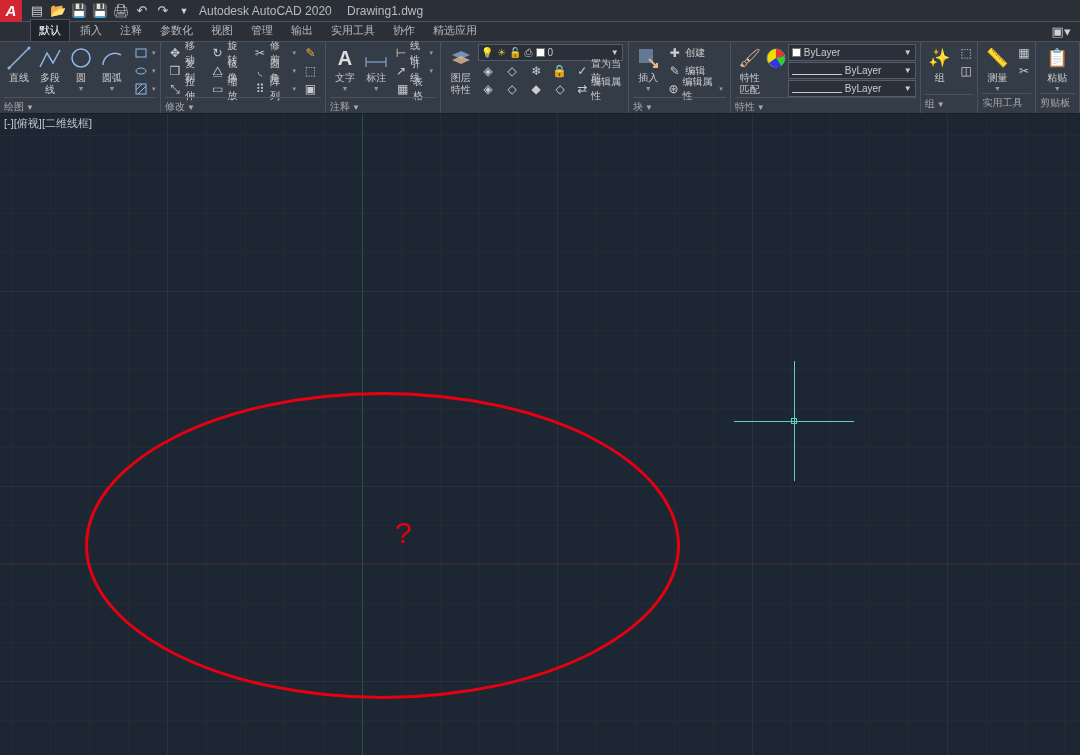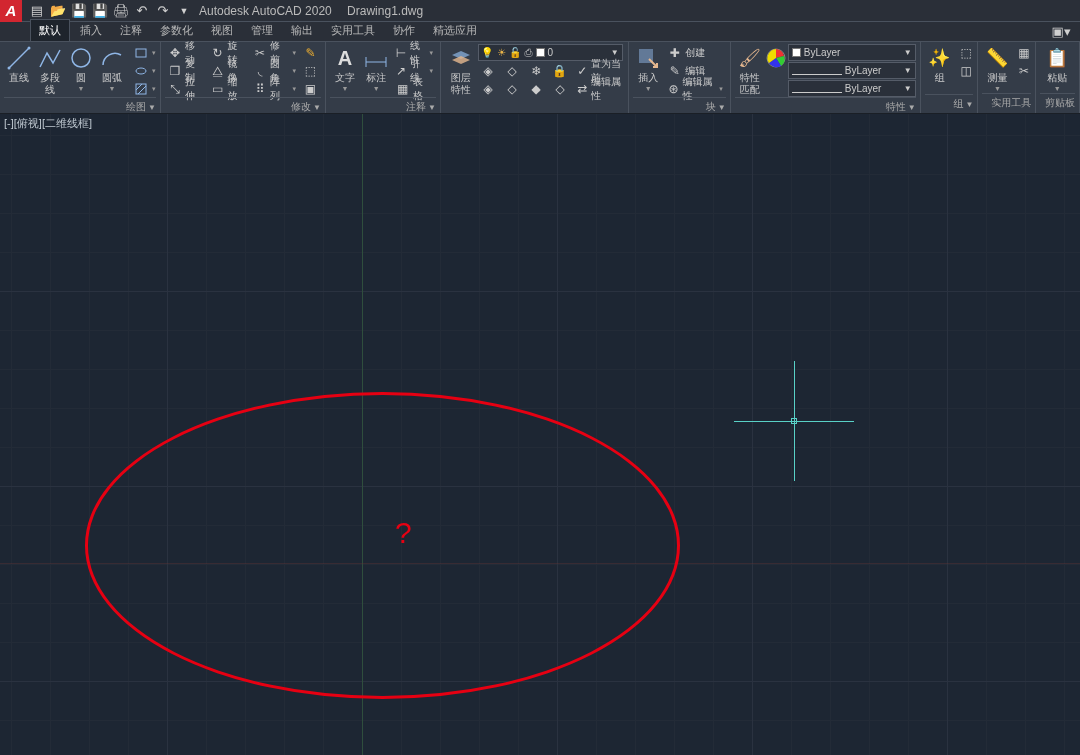--- a/index.html
+++ b/index.html
@@ -68,21 +68,21 @@
   }
   .panel {
     border-right: 1px solid #4a525e;
     display: flex;
     flex-direction: column;
     padding: 2px 4px 0 4px;
     position: relative;
   }
   .panel-body { flex: 1; display: flex; align-items: flex-start; gap: 1px; }
   .panel-title {
-    text-align: right;
+    text-align: left;
     font-size: 10px;
     color: #aaa;
     padding: 2px 0;
     border-top: 1px solid #4a525e;
   }
   .panel-title .tri { font-size: 8px; margin-left: 2px; }
 
   .bigbtn {
     display: flex; flex-direction: column; align-items: center; justify-content: flex-start;
     padding: 1px 4px; cursor: pointer; gap: 1px;

